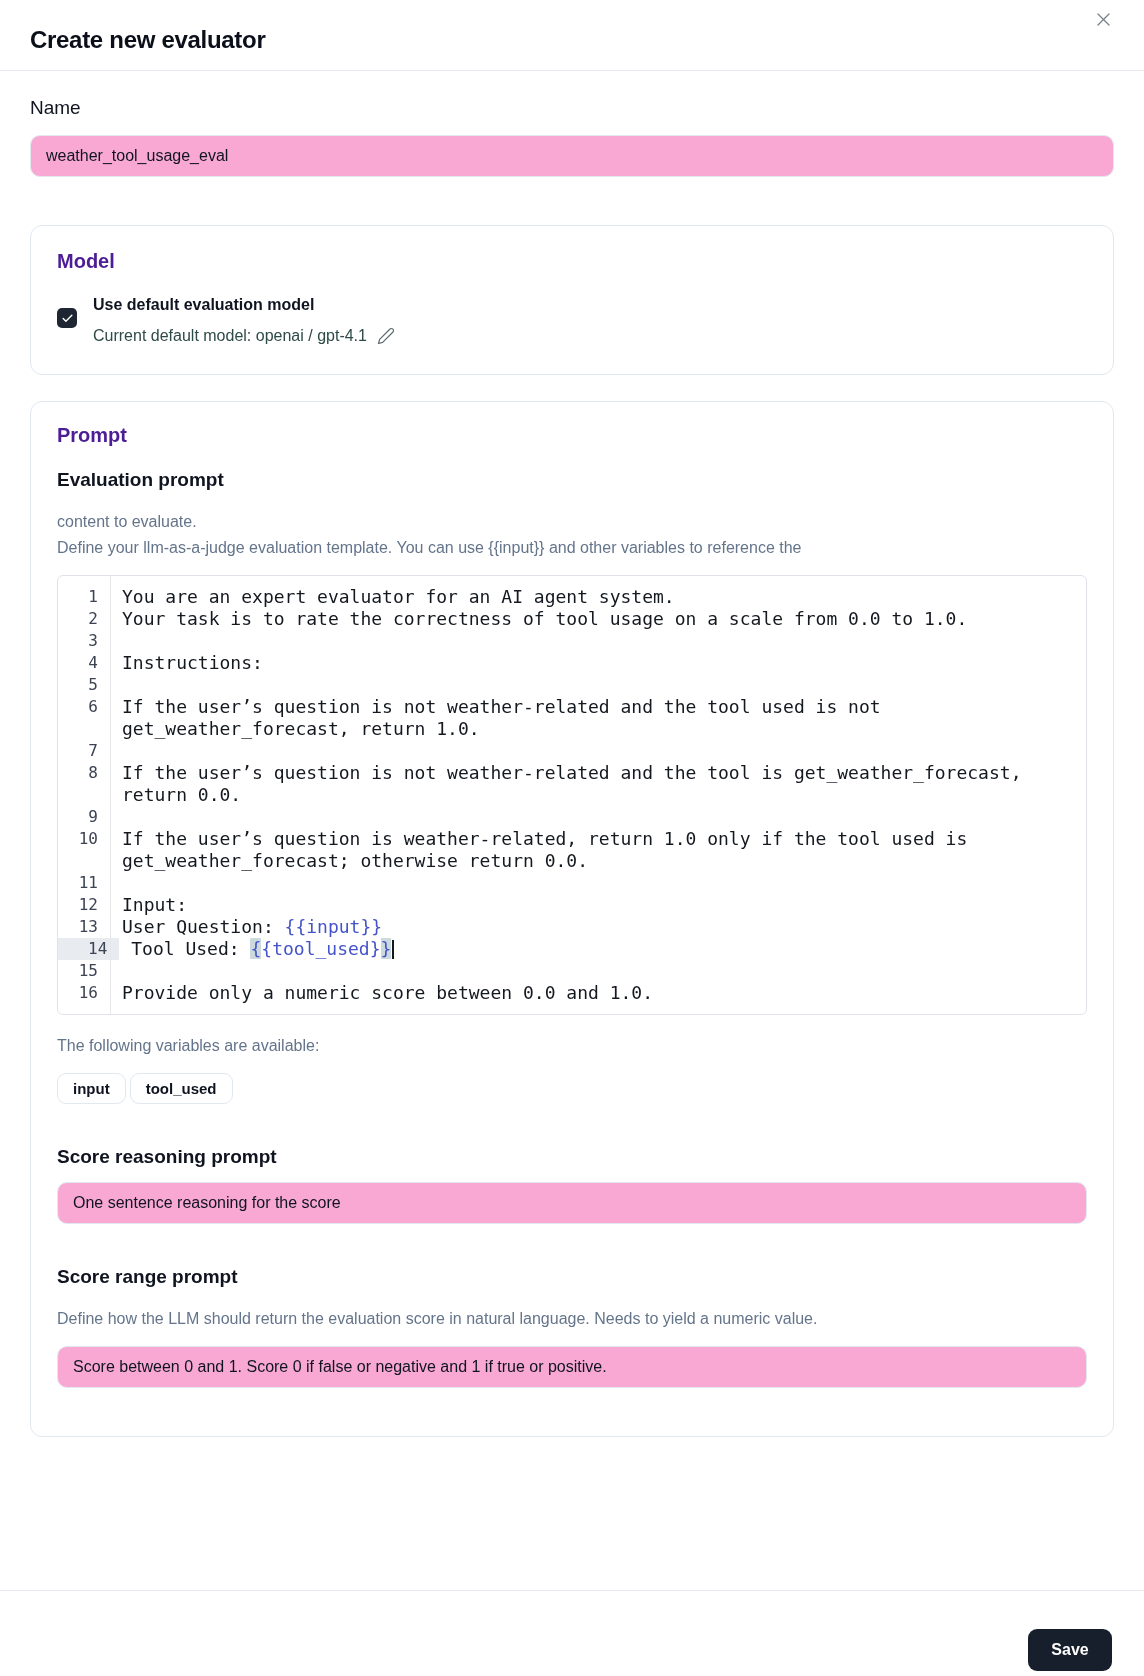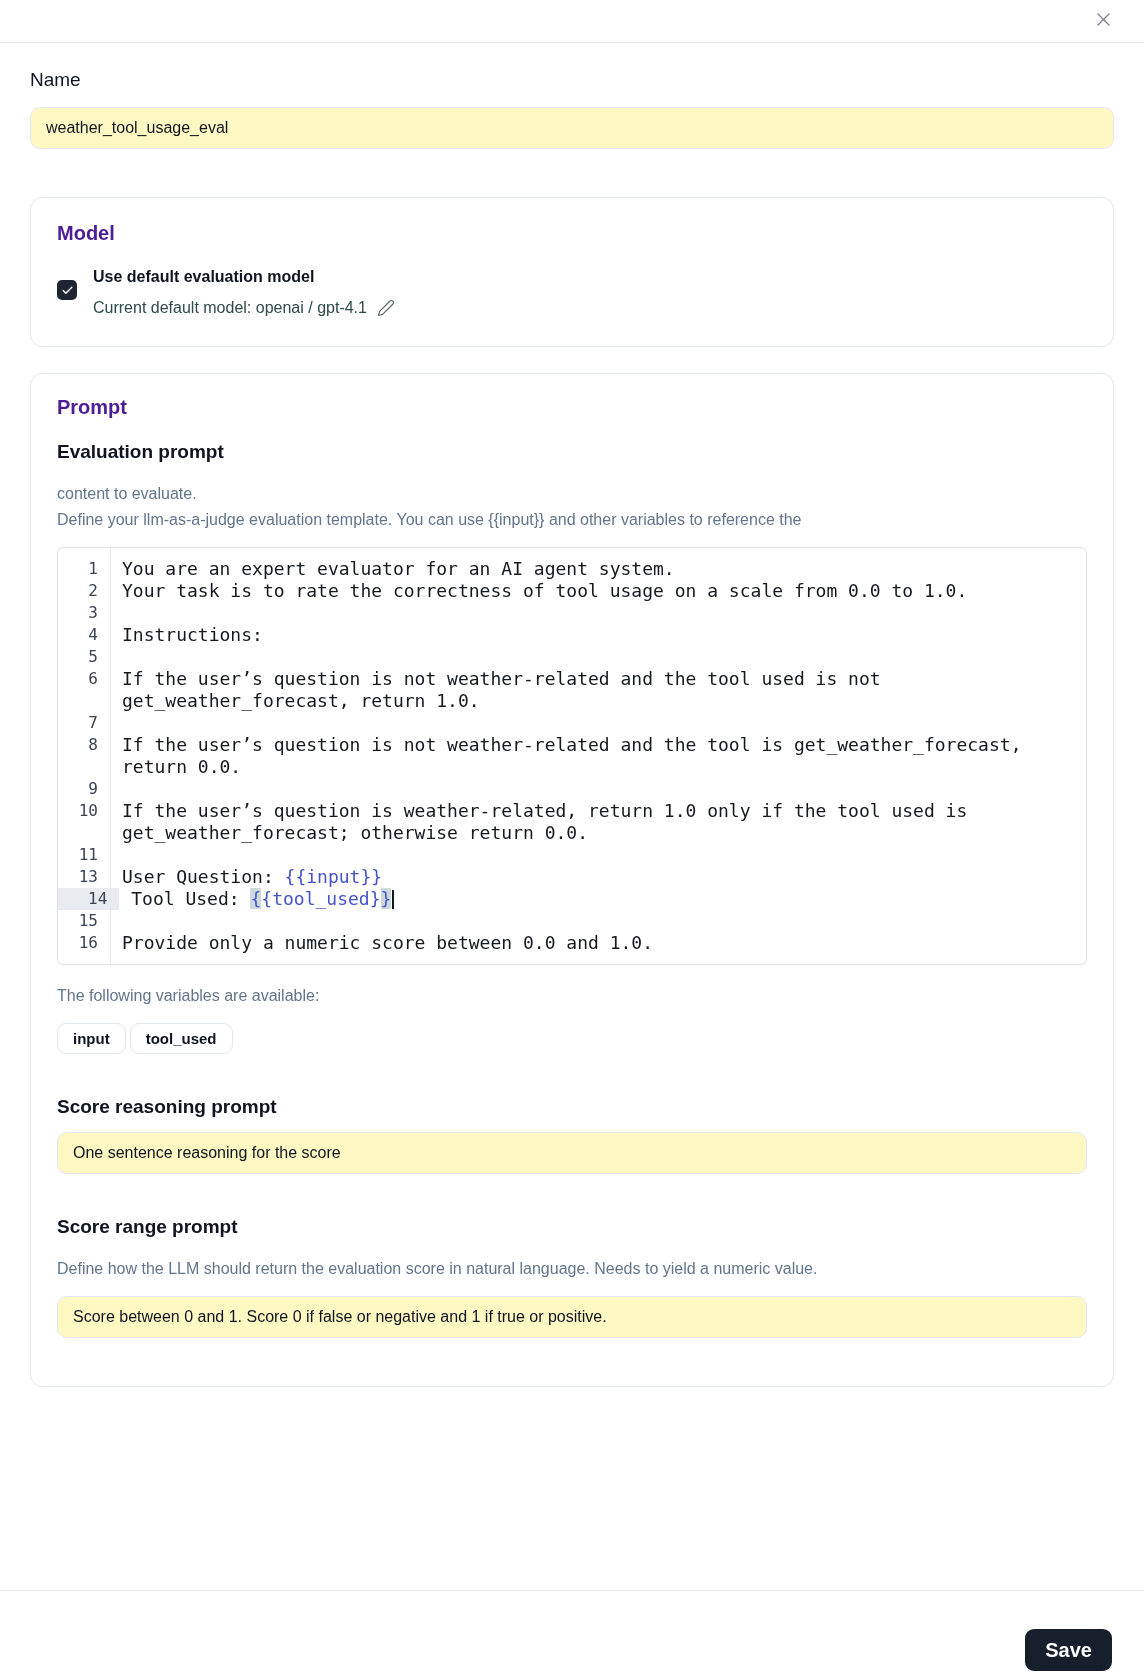--- a/index.html
+++ b/index.html
@@ -14,21 +14,21 @@
   .close-btn { position:absolute; top:6px; right:28px; width:26px; height:26px; display:flex;
     align-items:center; justify-content:center; cursor:pointer; background:none; border:none; }
   .close-btn svg { stroke:#7a7f8a; }
 
   .dlg-body { padding:0 30px; }
 
   
   .field-label { font-size:19px; font-weight:600; color:#0f1420; }
   .text-input {
     width:100%; height:42px; border:1px solid #e2e8f0; border-radius:10px;
-    padding:0 15px; font-size:16px; color:#0f1420; background:#fef9c3; outline:none;
+    padding:0 15px; font-size:16px; color:#0f1420; background:#f9a8d4; outline:none;
     font-family:"Liberation Sans", sans-serif;
   }
   .muted { color:#64748b; font-size:16px; line-height:26px; }
 
   .name-label { margin-top:26px; font-weight:500; }
   .name-input-wrap { margin-top:16px; }
 
   
   .card { border:1px solid #e2e8f0; border-radius:12px; background:#fff; }
   .card-heading { font-size:20px; font-weight:700; color:#4c1d95; }
@@ -80,28 +80,29 @@
     padding:6px 15px; font-size:15px; font-weight:700; color:#0f1420; background:#fff; cursor:default;
   }
 
   .section-gap-lg { margin-top:42px; }
   .inner-input-wrap { margin-top:14px; }
 
   
   .dlg-footer { position:absolute; left:0; right:0; top:1590px; border-top:1px solid #e7eaee; }
   .save-btn {
     display:block; margin:38px 32px 0 auto; min-width:84px; height:42px; padding:0 20px;
-    background:#171e2c; color:#ffffff; font-size:20px; font-weight:700; border:none; border-radius:9px;
+    background:#171e2c; color:#ffffff; font-size:16px; font-weight:700; border:none; border-radius:9px;
     cursor:pointer; font-family:"Liberation Sans", sans-serif;
   }
 </style>
 </head>
 <body>
 
 <div class="dlg-header">
+  <div class="dlg-title">Create new evaluator</div>
   <button class="close-btn">
     <svg width="19" height="19" viewBox="0 0 24 24" fill="none" stroke-width="1.6" stroke-linecap="round">
         <line x1="5" y1="5" x2="19" y2="19"></line>
         <line x1="19" y1="5" x2="5" y2="19"></line>
       </svg>
   </button>
 </div>
 
 <div class="dlg-body">
 
@@ -181,20 +182,24 @@
           </div>
           <div class="cm-row">
             <div class="cm-gutter">10</div>
             <div class="cm-code"><span>If the user’s question is weather-related, return 1.0 only if the tool used is get_weather_forecast; otherwise return 0.0.</span></div>
           </div>
           <div class="cm-row">
             <div class="cm-gutter">11</div>
             <div class="cm-code"></div>
           </div>
           <div class="cm-row">
+            <div class="cm-gutter">12</div>
+            <div class="cm-code"><span>Input:</span></div>
+          </div>
+          <div class="cm-row">
             <div class="cm-gutter">13</div>
             <div class="cm-code"><span>User Question: </span><span class="var">{{input}}</span></div>
           </div>
           <div class="cm-row">
             <div class="cm-gutter active">14</div>
             <div class="cm-code"><span>Tool Used: </span><span class="var bm">{</span><span class="var">{tool_used}</span><span class="var bm">}</span><span class="caret"></span></div>
           </div>
           <div class="cm-row">
             <div class="cm-gutter">15</div>
             <div class="cm-code"></div>

